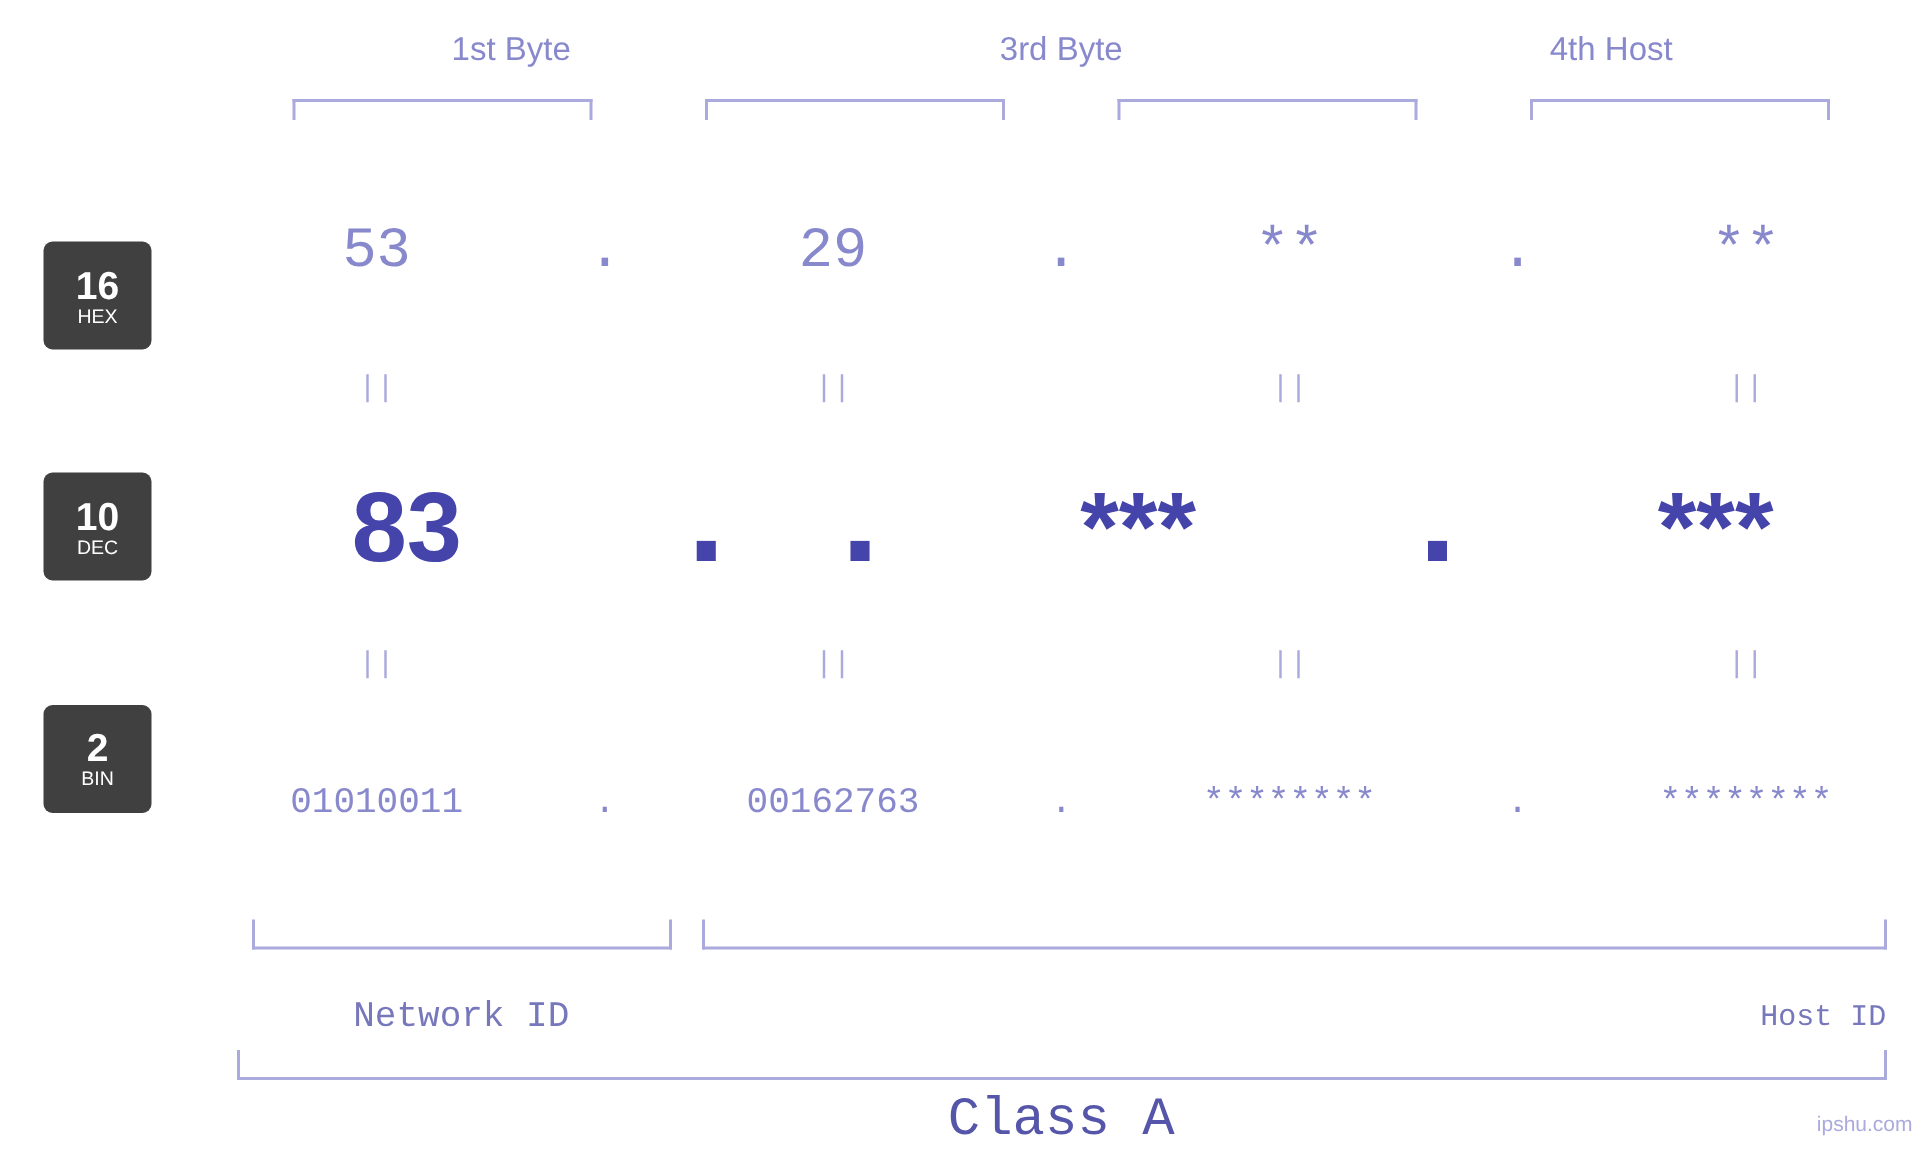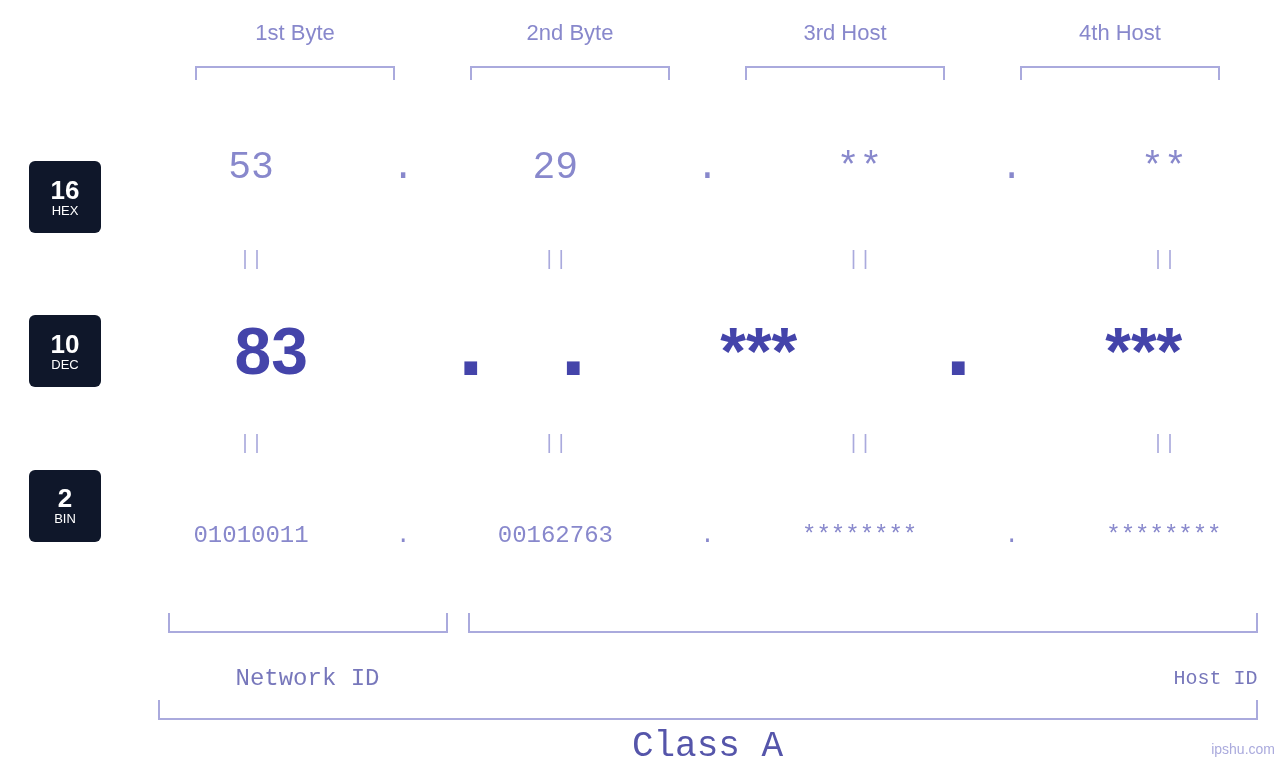--- a/index.html
+++ b/index.html
@@ -70,21 +70,21 @@
       flex-direction: column;
       justify-content: space-around;
       align-items: center;
       width: 130px;
       padding: 10px 20px;
       padding-top: 30px;
       padding-bottom: 30px;
     }
 
     .base-badge {
-      background: #0f172a;
+      background: #404040;
       color: white;
       border-radius: 6px;
       width: 72px;
       height: 72px;
       display: flex;
       flex-direction: column;
       align-items: center;
       justify-content: center;
       font-family: Arial, sans-serif;
     }
@@ -275,22 +275,21 @@
       font-family: Arial, sans-serif;
     }
   </style>
 </head>
 <body>
 
 <div class="main-container">
 
   <div class="byte-headers">
     <div class="byte-label">1st Byte</div>
-    <div class="byte-label">2nd Byte</div>
-    <div class="byte-label">3rd Host</div>
+    <div class="byte-label">3rd Byte</div>
     <div class="byte-label">4th Host</div>
   </div>
 
   <div class="bracket-row">
     <div class="bracket"></div>
     <div class="bracket"></div>
     <div class="bracket"></div>
     <div class="bracket"></div>
   </div>
 

